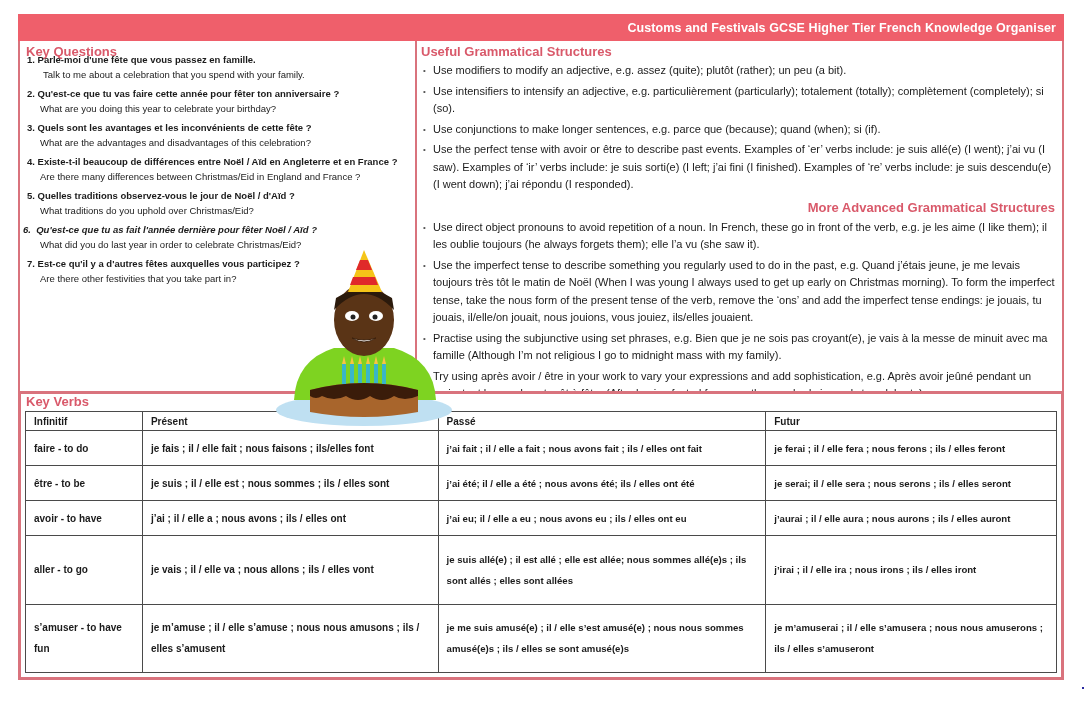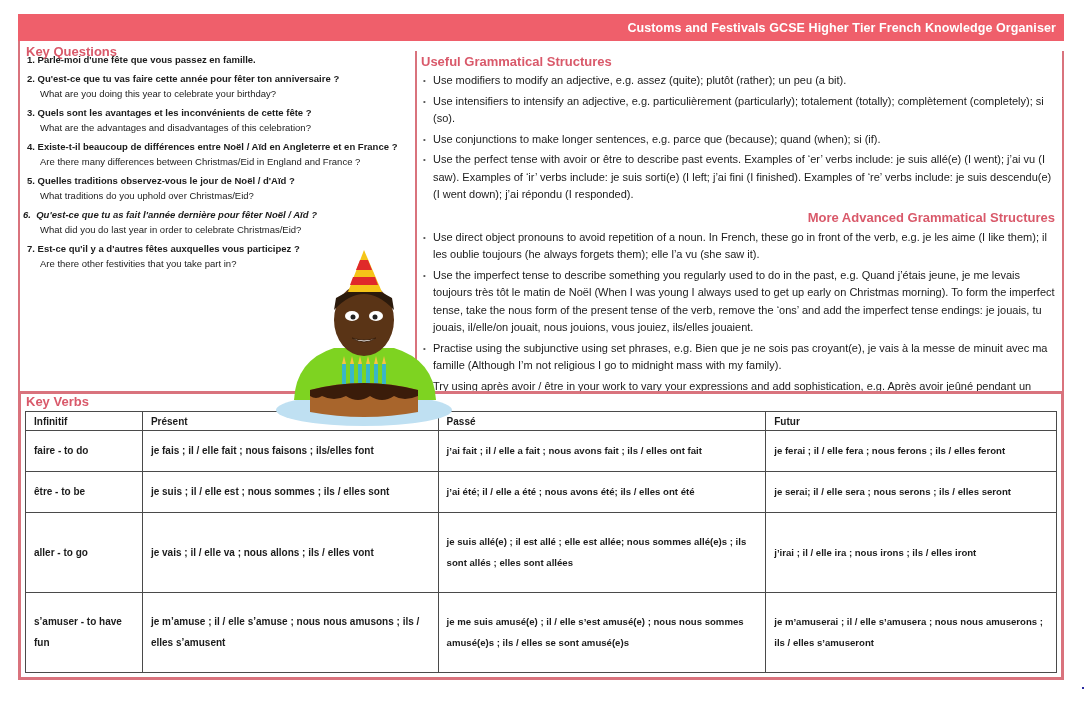--- a/index.html
+++ b/index.html
@@ -10,21 +10,21 @@
 
   .title-bar {
     position: absolute; left: 0; top: 0; width: 1046px; height: 27px;
     background: #ef5f6b; color: #ffffff;
     font-family: "Liberation Sans", sans-serif; font-weight: bold; font-size: 12.5px;
     text-align: right; padding: 7px 8px 0 0; letter-spacing: 0.1px;
   }
 
   .box { position: absolute; border: 2px solid #d9737d; background: #fff; }
   .box-kq { left: 0; top: 27px; width: 398px; height: 352px; border-right: none; border-top: none; }
-  .box-gs { left: 397px; top: 37px; width: 649px; height: 352px; border-top: none; }
+  .box-gs { left: 397px; top: 27px; width: 649px; height: 352px; border-top: none; }
   .box-kv { left: 0; top: 377px; width: 1046px; height: 289px; border-width: 3px; }
 
   .section-title {
     color: #d9596a; font-family: "Liberation Sans", sans-serif;
     font-size: 13px; font-weight: bold; line-height: 16px;
   }
 
   .kq-title { position: absolute; left: 6px; top: 3px; }
   .kq-list { position: absolute; left: 7px; top: 11px; width: 390px; }
   .kq-item { margin-bottom: 4px; }
@@ -62,20 +62,21 @@
 
 <div class="page">
 
   <div class="title-bar">Customs and Festivals GCSE Higher Tier French Knowledge Organiser</div>
 
   <div class="box box-kq">
     <div class="section-title kq-title">Key Questions</div>
     <div class="kq-list">
       <div class="kq-item">
         <div class="kq-fr"><span>1.</span> <span>Parle-moi d'une fête que vous passez en famille.</span></div>
+        <div class="kq-en" style="padding-left:16px">Talk to me about a celebration that you spend with your family.</div>
       </div>
       <div class="kq-item">
         <div class="kq-fr"><span>2.</span> <span>Qu'est-ce que tu vas faire cette année pour fêter ton anniversaire ?</span></div>
         <div class="kq-en">What are you doing this year to celebrate your birthday?</div>
       </div>
       <div class="kq-item">
         <div class="kq-fr"><span>3.</span> <span>Quels sont les avantages et les inconvénients de cette fête ?</span></div>
         <div class="kq-en">What are the advantages and disadvantages of this celebration?</div>
       </div>
       <div class="kq-item">
@@ -134,20 +135,26 @@
           <td class="inf">faire - to do</td>
           <td class="pres">je fais ; il / elle fait ; nous faisons ; ils/elles font</td>
           <td class="pass">j’ai fait ; il / elle a fait ; nous avons fait ; ils / elles ont fait</td>
           <td class="fut">je ferai ; il / elle fera ; nous ferons ; ils / elles feront</td>
         </tr>
         <tr>
           <td class="inf">être - to be</td>
           <td class="pres">je suis ; il / elle est ; nous sommes ; ils / elles sont</td>
           <td class="pass">j’ai été; il / elle a été ; nous avons été; ils / elles ont été</td>
           <td class="fut">je serai; il / elle sera ; nous serons ; ils / elles seront</td>
+        </tr>
+        <tr>
+          <td class="inf">avoir - to have</td>
+          <td class="pres">j’ai ; il / elle a ; nous avons ; ils / elles ont</td>
+          <td class="pass">j’ai eu; il / elle a eu ; nous avons eu ; ils / elles ont eu</td>
+          <td class="fut">j’aurai ; il / elle aura ; nous aurons ; ils / elles auront</td>
         </tr>
         <tr>
           <td class="inf">aller - to go</td>
           <td class="pres">je vais ; il / elle va ; nous allons ; ils / elles vont</td>
           <td class="pass">je suis allé(e) ; il est allé ; elle est allée; nous sommes allé(e)s ; ils sont allés ; elles sont allées</td>
           <td class="fut">j’irai ; il / elle ira ; nous irons ; ils / elles iront</td>
         </tr>
         <tr>
           <td class="inf">s’amuser - to have fun</td>
           <td class="pres">je m’amuse ; il / elle s’amuse ; nous nous amusons ; ils / elles s’amusent</td>

